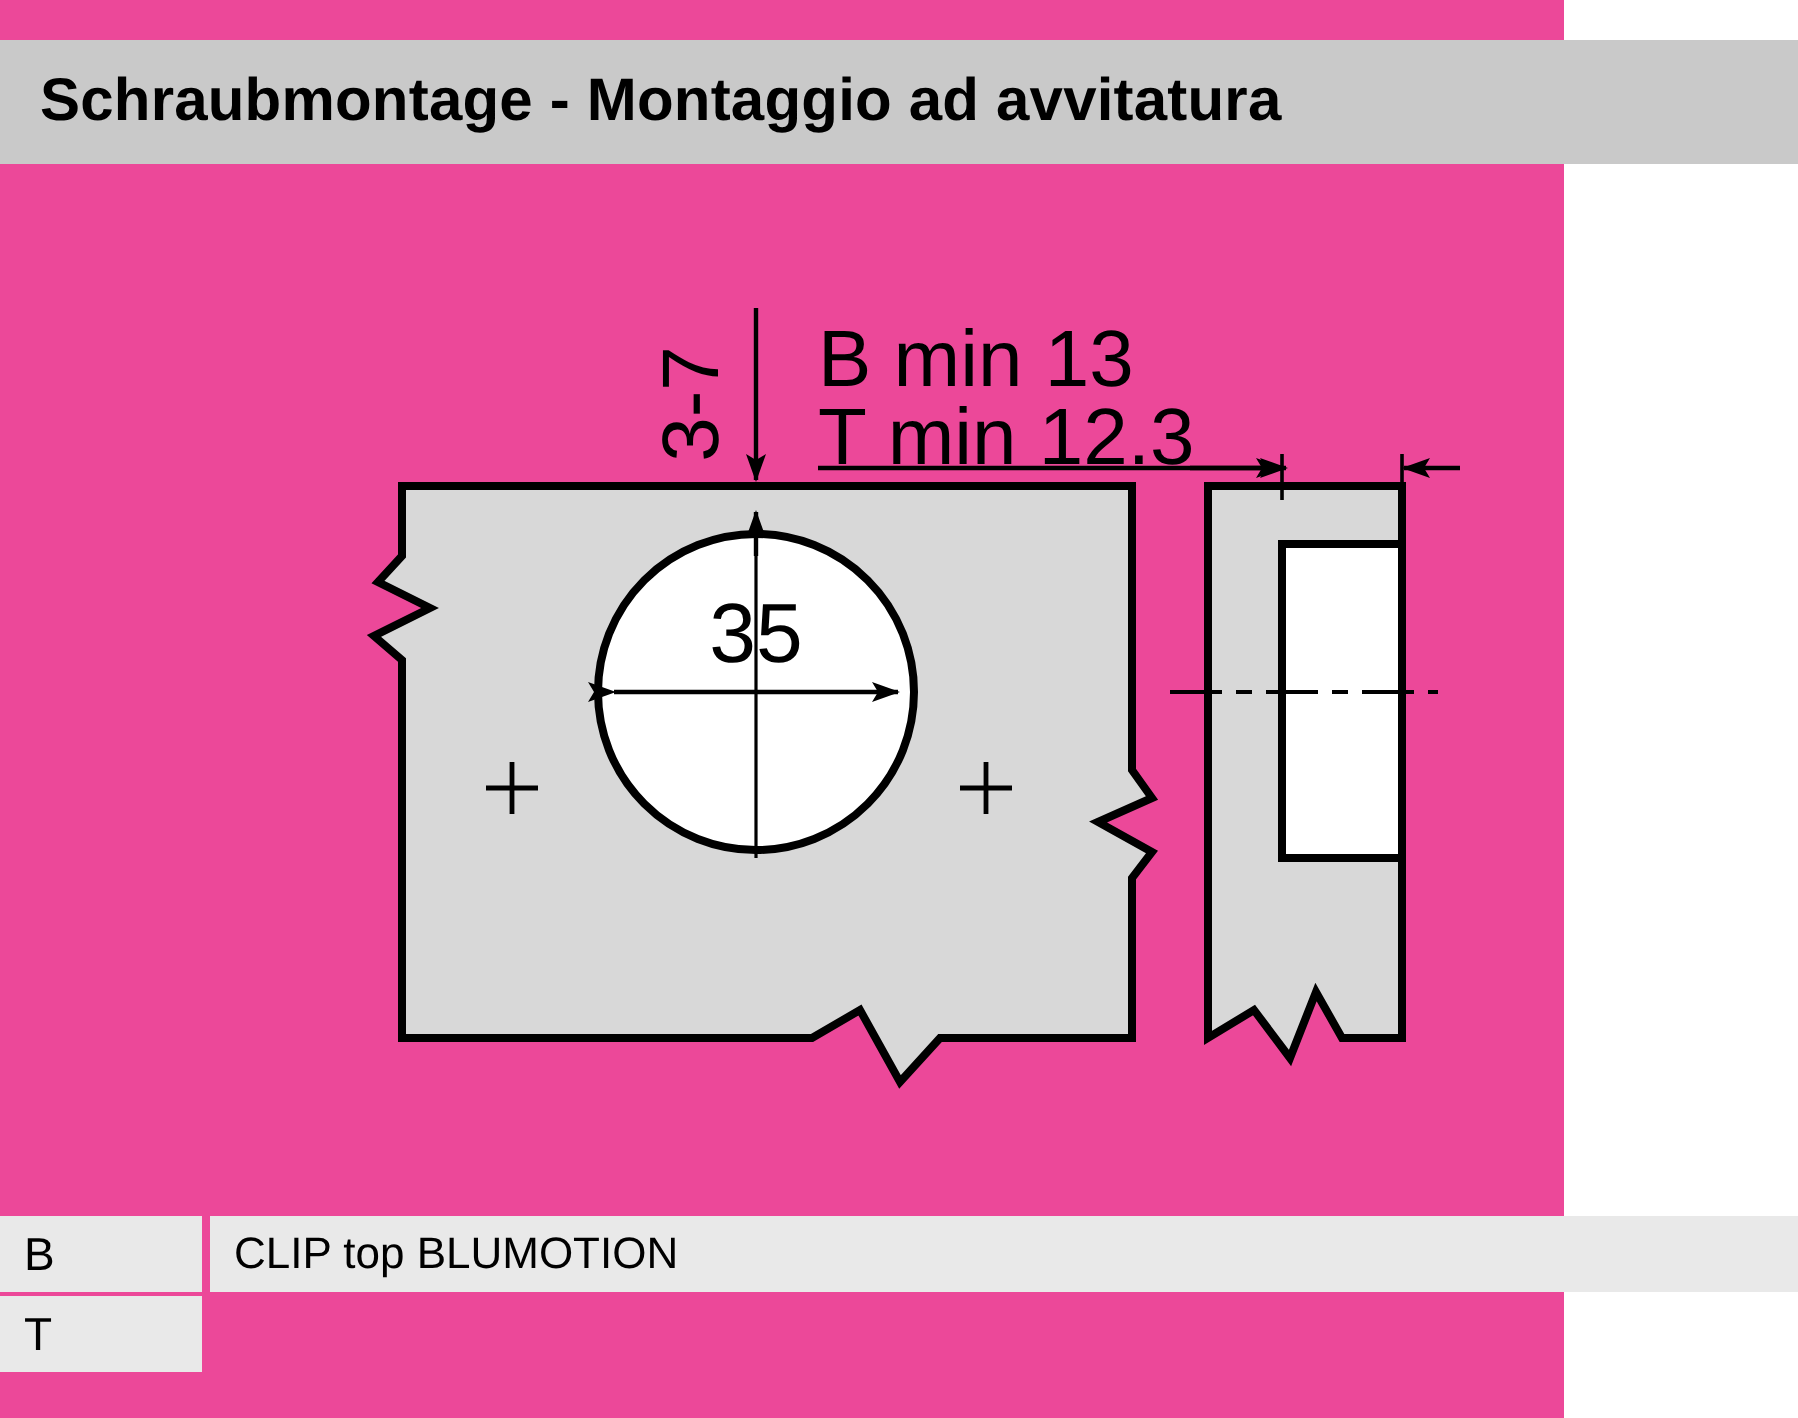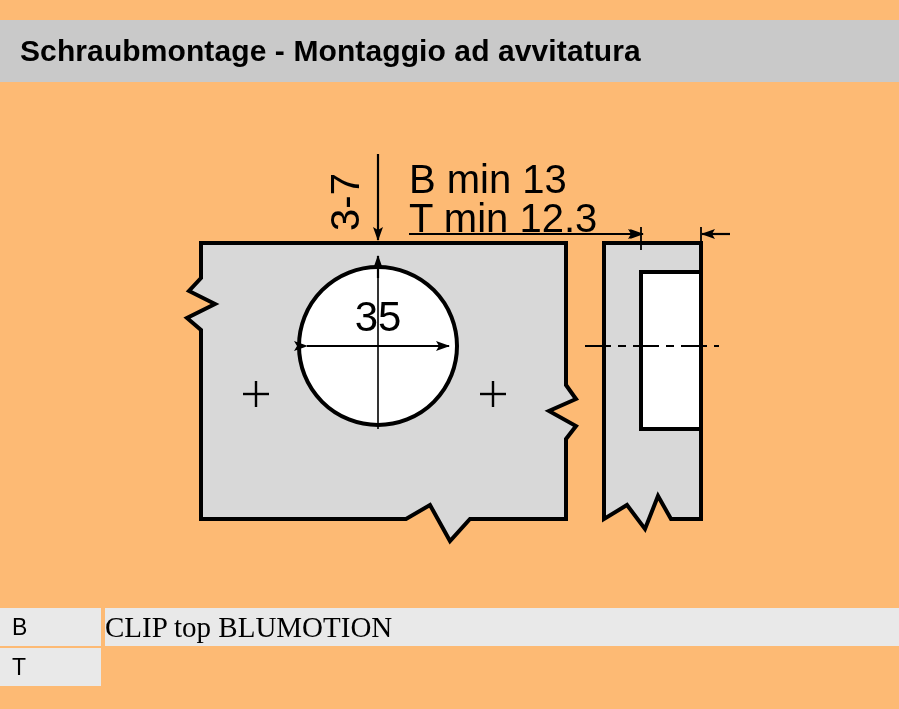--- a/index.html
+++ b/index.html
@@ -10,23 +10,23 @@
   }
   body {
     width: 899px;
     height: 709px;
     font-family: "Liberation Sans", sans-serif;
     position: relative;
     overflow: hidden;
   }
   .page {
     position: relative;
-    width: 899px;
+    width: 782px;
     height: 709px;
-    background: #fdba74;
+    background: #ec4899;
   }
   
   .header-band {
     position: absolute;
     left: 0;
     top: 20px;
     width: 899px;
     height: 62px;
     background: #c9c9c9;
     display: flex;
@@ -71,25 +71,25 @@
     padding-left: 12px;
     box-sizing: border-box;
     font-size: 23px;
     color: #000;
   }
   .legend-val {
     flex: 1;
     background: #e9e9e9;
     display: flex;
     align-items: center;
+    padding-left: 12px;
     box-sizing: border-box;
-    font-size: 29px;
+    font-size: 22px;
     color: #000;
     margin-left: 4px;
-    font-family: Liberation Serif, serif;
   }
 </style>
 </head>
 <body>
 
 <div class="page">
 
   <div class="header-band">
     <div class="header-title">Schraubmontage - Montaggio ad avvitatura</div>
   </div>

